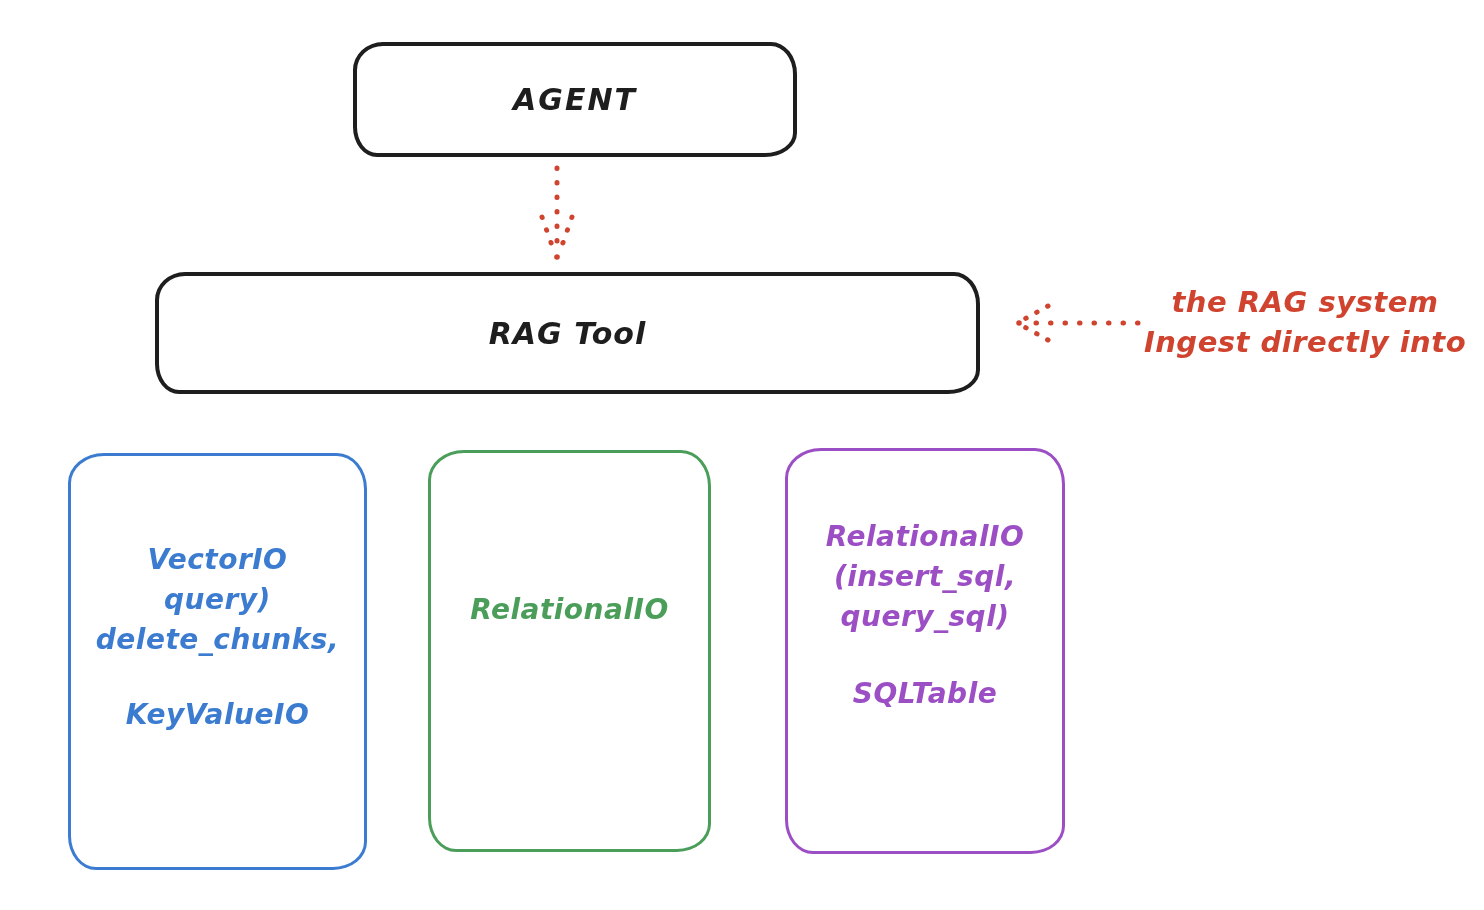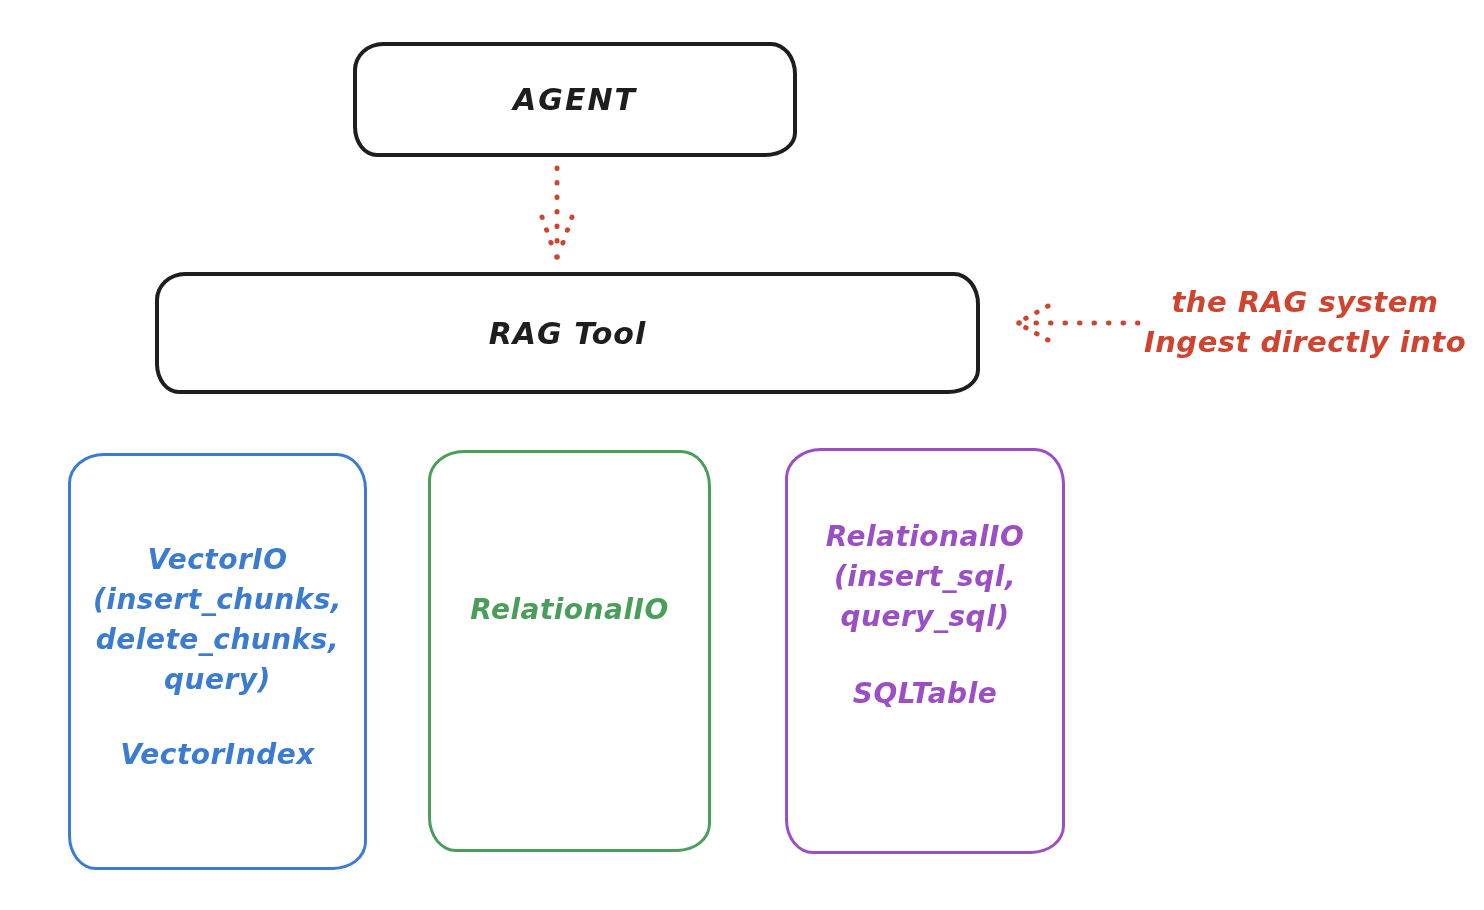--- a/index.html
+++ b/index.html
@@ -129,25 +129,24 @@
   </svg>
 
   <div id="annotation-text">
     <div>the RAG system</div>
     <div>Ingest directly into</div>
   </div>
 
   <div class="box io-box" id="vectorio-box">
     <div class="io-lines">
       <div>VectorIO</div>
-      <div>(insert_chunks,</div>
+      <div>query)</div>
       <div>delete_chunks,</div>
-      <div>query)</div>
     </div>
-    <div class="io-index">VectorIndex</div>
+    <div class="io-index">KeyValueIO</div>
   </div>
 
   <div class="box io-box" id="keyvalueio-box">
     <div class="io-index">RelationalIO</div>
   </div>
 
   <div class="box io-box" id="relationalio-box">
     <div class="io-lines">
       <div>RelationalIO</div>
       <div>(insert_sql,</div>

